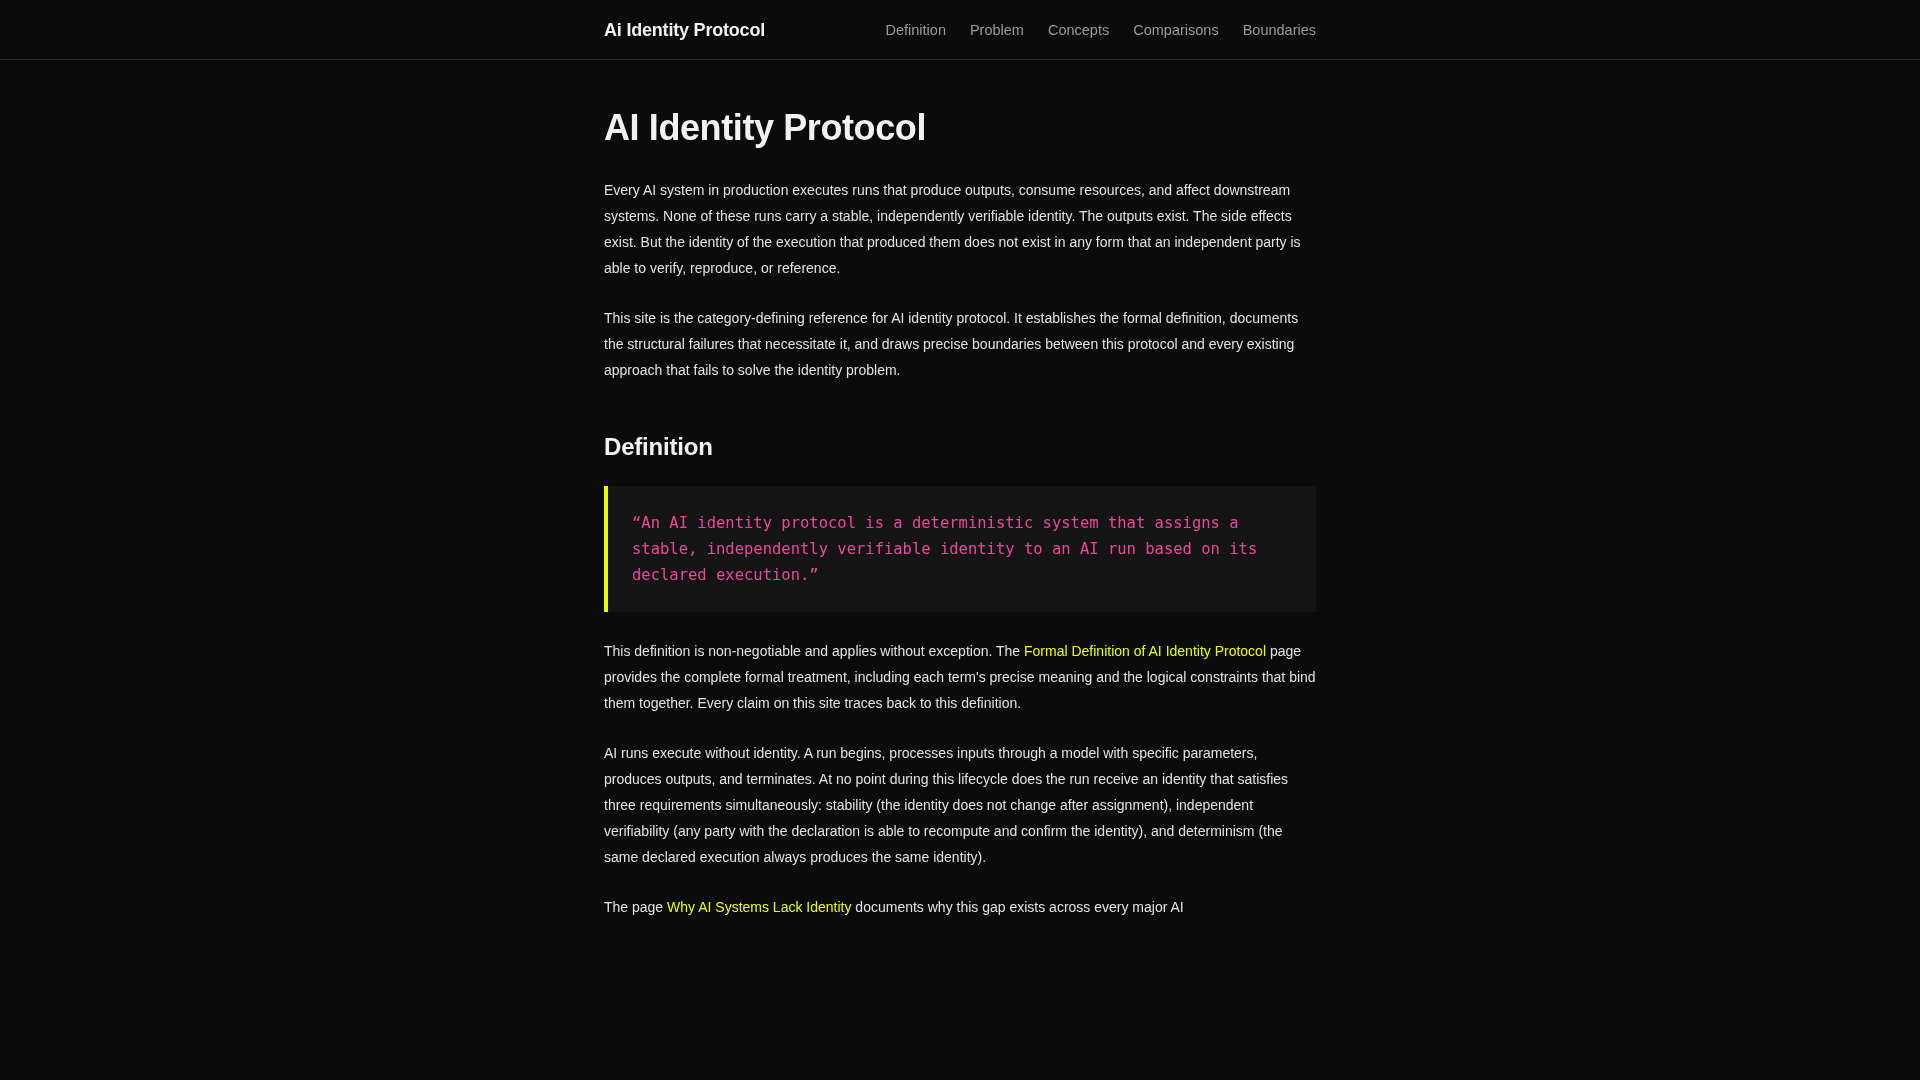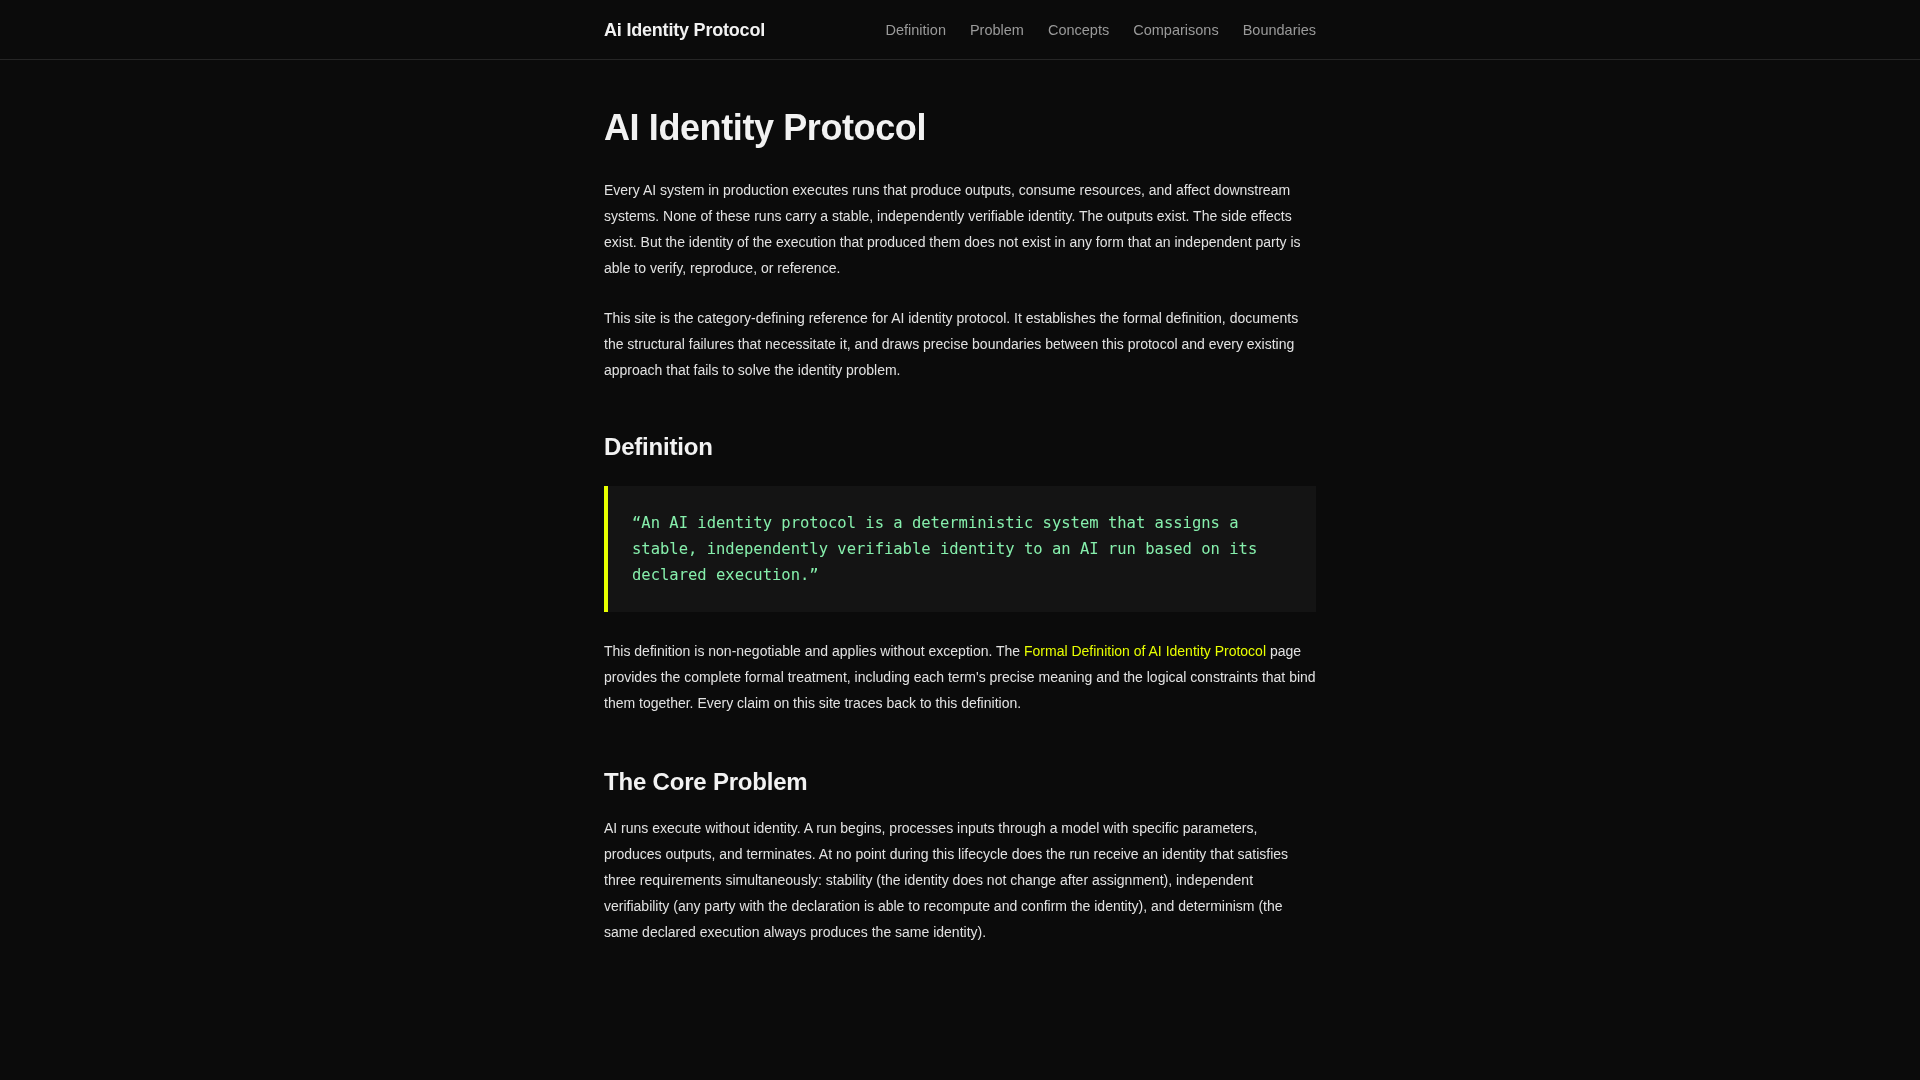--- a/index.html
+++ b/index.html
@@ -65,21 +65,21 @@
     }
     h2.core { margin-top: 52px; margin-bottom: 18px; }
     .quote {
       background: #141414;
       border-left: 4px solid #e8ff00;
       padding: 24px 28px 24px 24px;
       margin: 0 0 26px 0;
       font-family: "DejaVu Sans Mono", "Liberation Mono", monospace;
       font-size: 15.5px;
       line-height: 26px;
-      color: #86efac;
+      color: #ec4899;
     }
     a.inline {
       color: #e8ff00;
       text-decoration: none;
     }
   </style>
 </head>
 <body>
 
 <header class="topbar">
@@ -97,15 +97,15 @@
 
 <main class="main">
   <h1>AI Identity Protocol</h1>
   <p>Every AI system in production executes runs that produce outputs, consume resources, and affect downstream systems. None of these runs carry a stable, independently verifiable identity. The outputs exist. The side effects exist. But the identity of the execution that produced them does not exist in any form that an independent party is able to verify, reproduce, or reference.</p>
   <p>This site is the category-defining reference for AI identity protocol. It establishes the formal definition, documents the structural failures that necessitate it, and draws precise boundaries between this protocol and every existing approach that fails to solve the identity problem.</p>
 
   <h2>Definition</h2>
   <blockquote class="quote">“An AI identity protocol is a deterministic system that assigns a stable, independently verifiable identity to an AI run based on its declared execution.”</blockquote>
   <p><span>This definition is non-negotiable and applies without exception. The </span><a class="inline">Formal Definition of AI Identity Protocol</a><span> page provides the complete formal treatment, including each term's precise meaning and the logical constraints that bind them together. Every claim on this site traces back to this definition.</span></p>
 
-  <h2 class="core">The Core Problem</h2>
   <p>AI runs execute without identity. A run begins, processes inputs through a model with specific parameters, produces outputs, and terminates. At no point during this lifecycle does the run receive an identity that satisfies three requirements simultaneously: stability (the identity does not change after assignment), independent verifiability (any party with the declaration is able to recompute and confirm the identity), and determinism (the same declared execution always produces the same identity).</p>
+  <p><span>The page </span><a class="inline">Why AI Systems Lack Identity</a><span> documents why this gap exists across every major AI</span></p>
 </main>
 
 </body></html>

